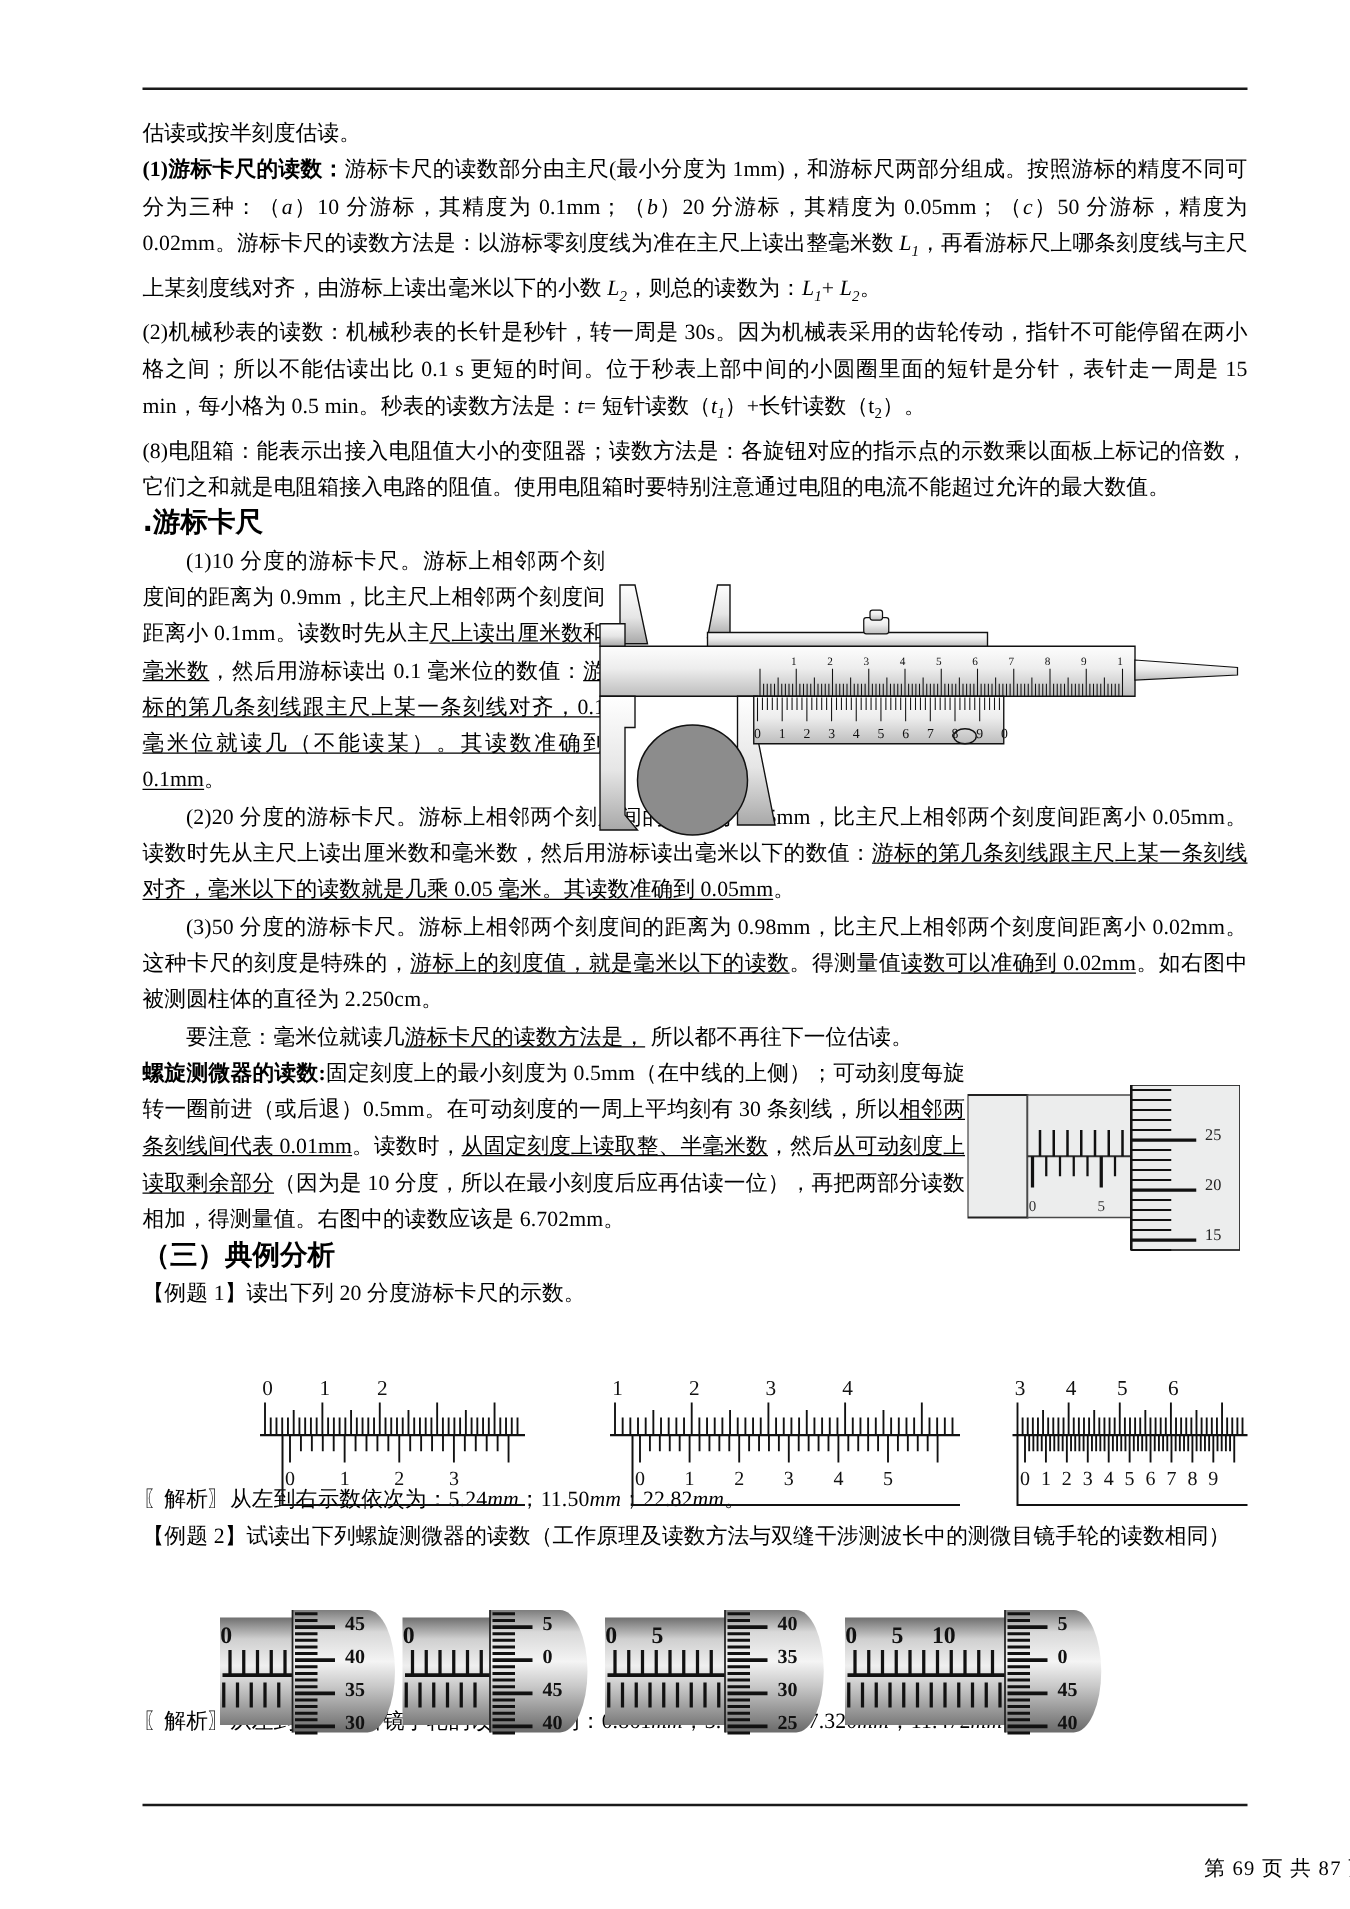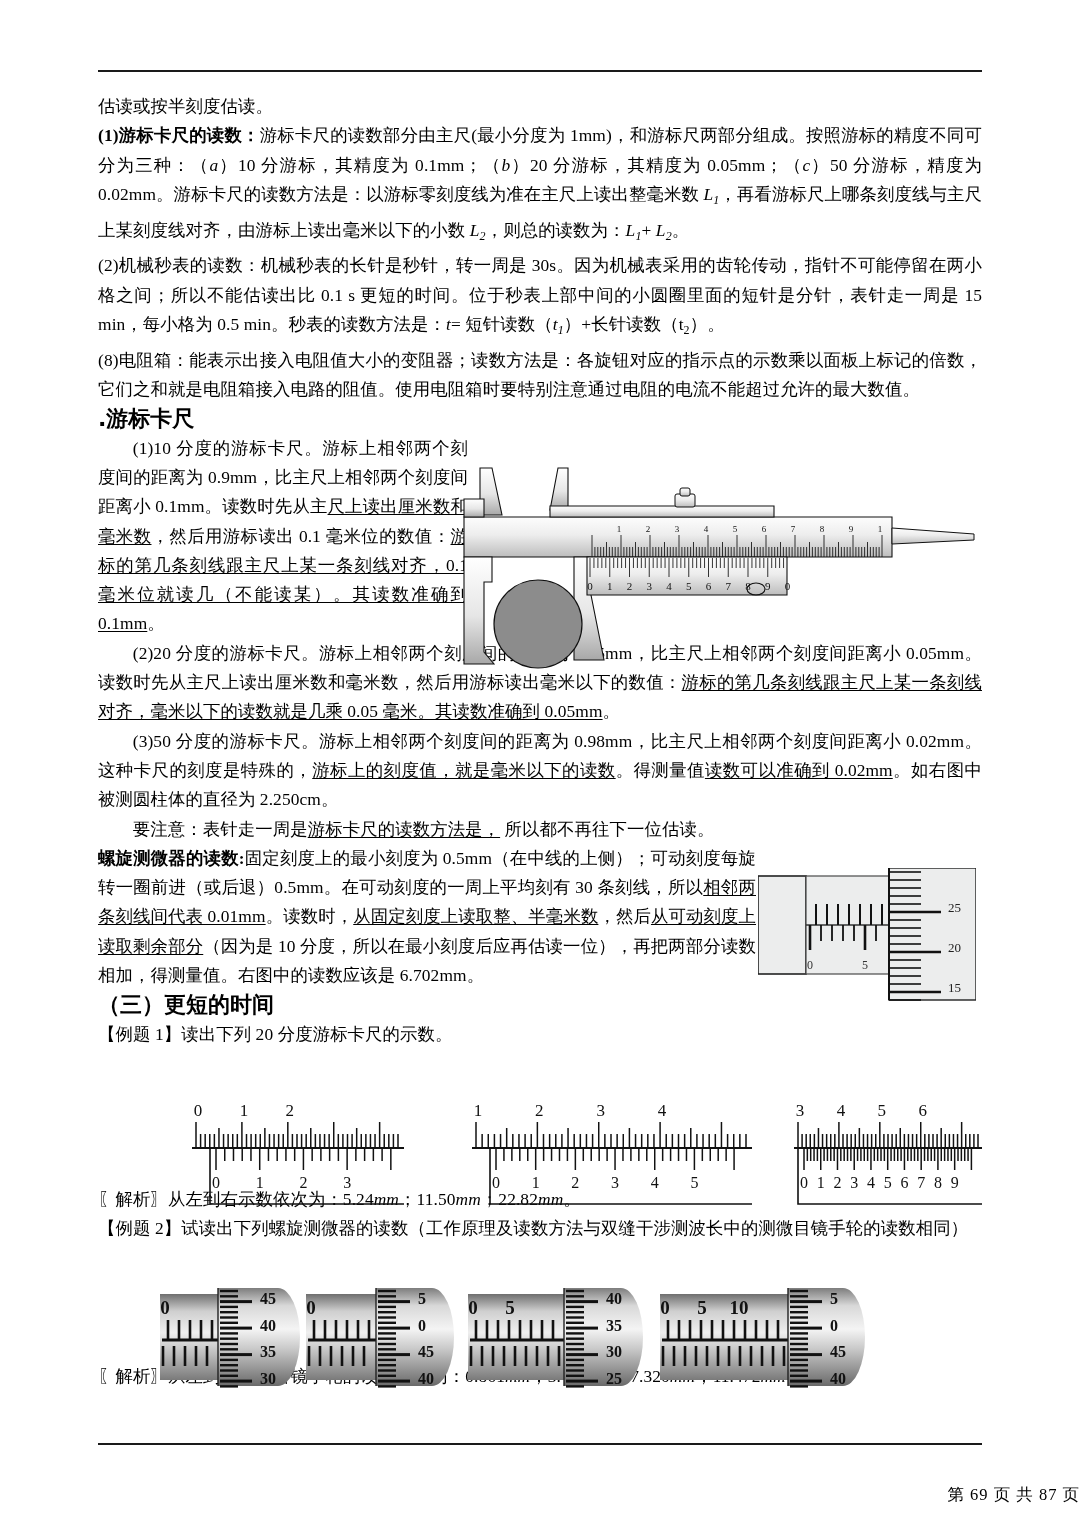--- a/index.html
+++ b/index.html
@@ -10,21 +10,21 @@
   body {
     width: 1080px;
     height: 1527px;
     position: relative;
     font-family: "Liberation Serif", "DejaVu Serif", serif;
     color: #000;
     overflow: hidden;
   }
   .page {
     position: absolute;
-    left: 0; top: 0;
+    left: 16px; top: 0;
     width: 869px;
     height: 1527px;
   }
   .rule-top {
     position: absolute;
     left: 98px;
     top: 70px;
     width: 884px;
     height: 0;
     border-top: 2px solid #1a1a1a;
@@ -141,27 +141,27 @@
     <p class="sec-head"><span>.游标卡尺</span></p>
 
     <div class="col-left">
       <p class="para indent2"><span>(1)10 分度的游标卡尺。游标上相邻两个刻度间的距离为 0.9mm，比主尺上相邻两个刻度间距离小 0.1mm。读数时先从主</span><span class="u">尺上读出厘米数和毫米数</span><span>，然后用游标读出 0.1 毫米位的数值：</span><span class="u">游标的第几条刻线跟主尺上某一条刻线对齐，0.1 毫米位就读几（不能读某）。其读数准确到 0.1mm</span><span>。</span></p>
     </div>
 
     <p class="para indent2"><span>(2)20 分度的游标卡尺。游标上相邻两个刻度间的距离为 0.95mm，比主尺上相邻两个刻度间距离小 0.05mm。读数时先从主尺上读出厘米数和毫米数，然后用游标读出毫米以下的数值：</span><span class="u">游标的第几条刻线跟主尺上某一条刻线对齐，毫米以下的读数就是几乘 0.05 毫米。其读数准确到 0.05mm</span><span>。</span></p>
 
     <p class="para indent2"><span>(3)50 分度的游标卡尺。游标上相邻两个刻度间的距离为 0.98mm，比主尺上相邻两个刻度间距离小 0.02mm。这种卡尺的刻度是特殊的，</span><span class="u">游标上的刻度值，就是毫米以下的读数</span><span>。得测量值</span><span class="u">读数可以准确到 0.02mm</span><span>。如右图中被测圆柱体的直径为 2.250cm。</span></p>
 
-    <p class="para indent2"><span>要注意：表针走一周是</span><span class="u">游标卡尺的读数方法是，</span><span> 所以都不再往下一位估读。</span></p>
+    <p class="para indent2"><span>要注意：毫米位就读几</span><span class="u">游标卡尺的读数方法是，</span><span> 所以都不再往下一位估读。</span></p>
 
     <div class="col-left2">
       <p class="para"><span class="b">螺旋测微器的读数:</span><span>固定刻度上的最小刻度为 0.5mm（在中线的上侧）；可动刻度每旋转一圈前进（或后退）0.5mm。在可动刻度的一周上平均刻有 30 条刻线，所以</span><span class="u">相邻两条刻线间代表 0.01mm</span><span>。读数时，</span><span class="u">从固定刻度上读取整、半毫米数</span><span>，然后</span><span class="u">从可动刻度上读取剩余部分</span><span>（因为是 10 分度，所以在最小刻度后应再估读一位），再把两部分读数相加，得测量值。右图中的读数应该是 6.702mm。</span></p>
     </div>
 
-    <p class="sec-head"><span>（三）更短的时间</span></p>
+    <p class="sec-head"><span>（三）典例分析</span></p>
 
     <p class="para"><span>【例题 1】读出下列 20 分度游标卡尺的示数。</span></p>
 
     <div style="height:136px"></div>
 
     <p class="para"><span>〖解析〗从左到右示数依次为：5.24</span><span class="i">mm</span><span>；11.50</span><span class="i">mm</span><span>；22.82</span><span class="i">mm</span><span>。</span></p>
 
     <p class="para"><span>【例题 2】试读出下列螺旋测微器的读数（工作原理及读数方法与双缝干涉测波长中的测微目镜手轮的读数相同）</span></p>
 
     <div style="height:118px"></div>

